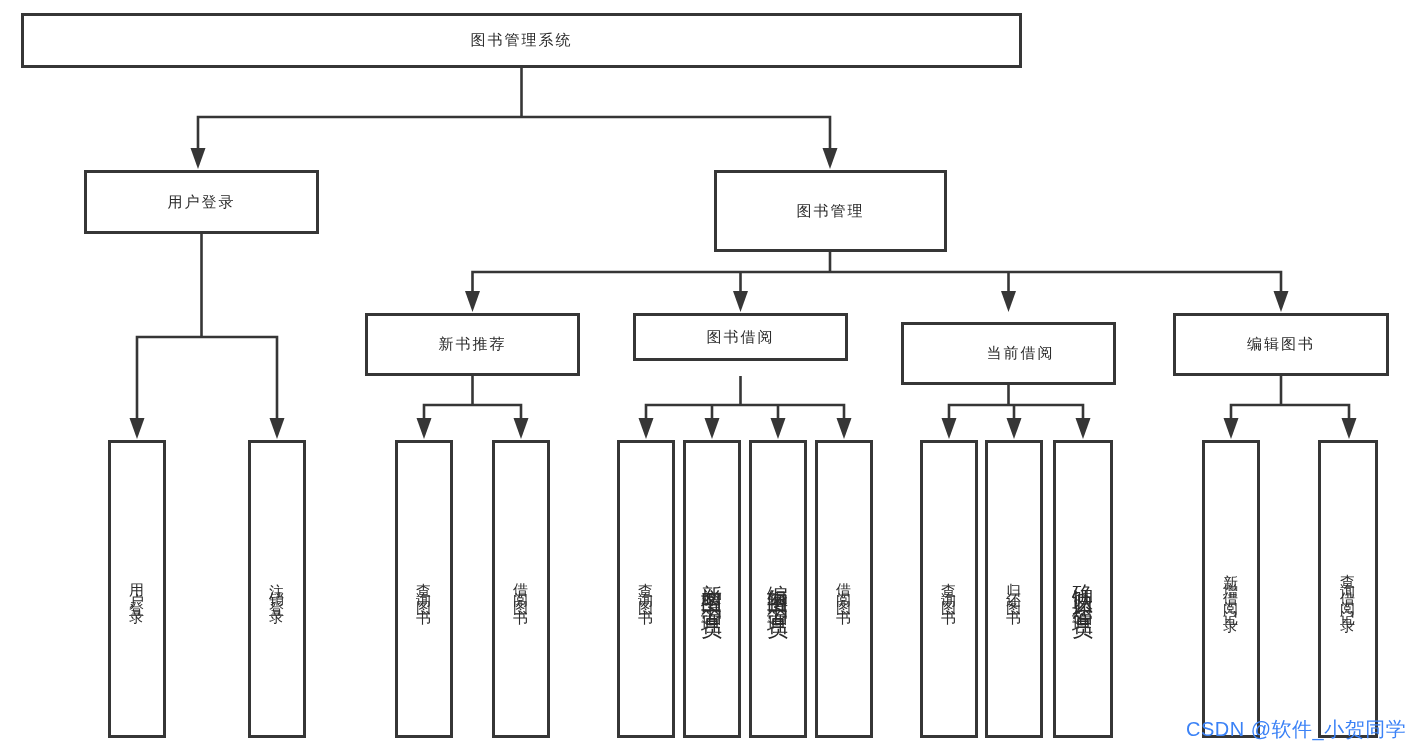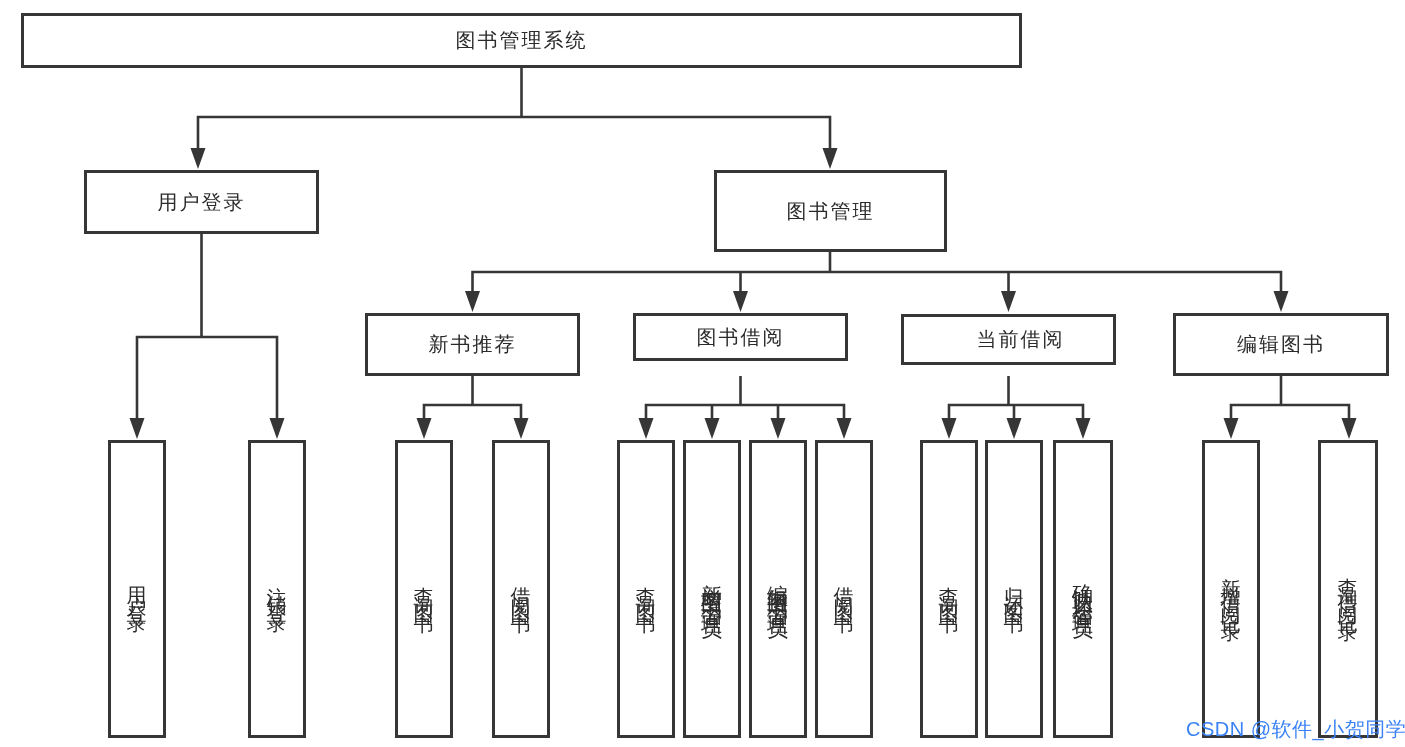--- a/index.html
+++ b/index.html
@@ -18,21 +18,21 @@
   }
   .node {
     position: absolute;
     box-sizing: border-box;
     background: #ffffff;
     border: 3px solid #363636;
     display: flex;
     align-items: center;
     justify-content: center;
     color: #2b2b2b;
-    font-size: 20px;
+    font-size: 15px;
     letter-spacing: 2px;
     text-align: center;
     white-space: nowrap;
   }
   .leaf {
     writing-mode: vertical-rl;
     text-orientation: mixed;
     white-space: normal;
     line-height: 1.0;
   }
@@ -99,21 +99,21 @@
     </g>
   </svg>
 
   <div class="node" style="left:21px; top:13px; width:1001px; height:55px;">图书管理系统</div>
 
   <div class="node" style="left:84px; top:170px; width:235px; height:64px;">用户登录</div>
   <div class="node" style="left:714px; top:170px; width:233px; height:82px;font-family:Liberation Serif, serif;">图书管理</div>
 
   <div class="node" style="left:365px; top:313px; width:215px; height:63px;">新书推荐</div>
   <div class="node" style="left:633px; top:313px; width:215px; height:48px;">图书借阅</div>
-  <div class="node" style="left:901px; top:314px; width:215px; height:51px;padding-left:24px;">当前借阅</div>
+  <div class="node" style="left:901px; top:322px; width:215px; height:63px;padding-left:24px;">当前借阅</div>
   <div class="node" style="left:1173px; top:313px; width:216px; height:63px;">编辑图书</div>
 
   <div class="node leaf leaf-short" style="left:108px; top:440px; width:58px; height:298px;">用户登录</div>
   <div class="node leaf leaf-short" style="left:248px; top:440px; width:58px; height:298px;">注销登录</div>
 
   <div class="node leaf leaf-short" style="left:395px; top:440px; width:58px; height:298px;">查询图书</div>
   <div class="node leaf leaf-short" style="left:492px; top:440px; width:58px; height:298px;">借阅图书</div>
 
   <div class="node leaf leaf-short" style="left:617px; top:440px; width:58px; height:298px;">查询图书</div>
   <div class="node leaf leaf-long" style="left:683px; top:440px; width:58px; height:298px;">新增图书（管理员）</div>

